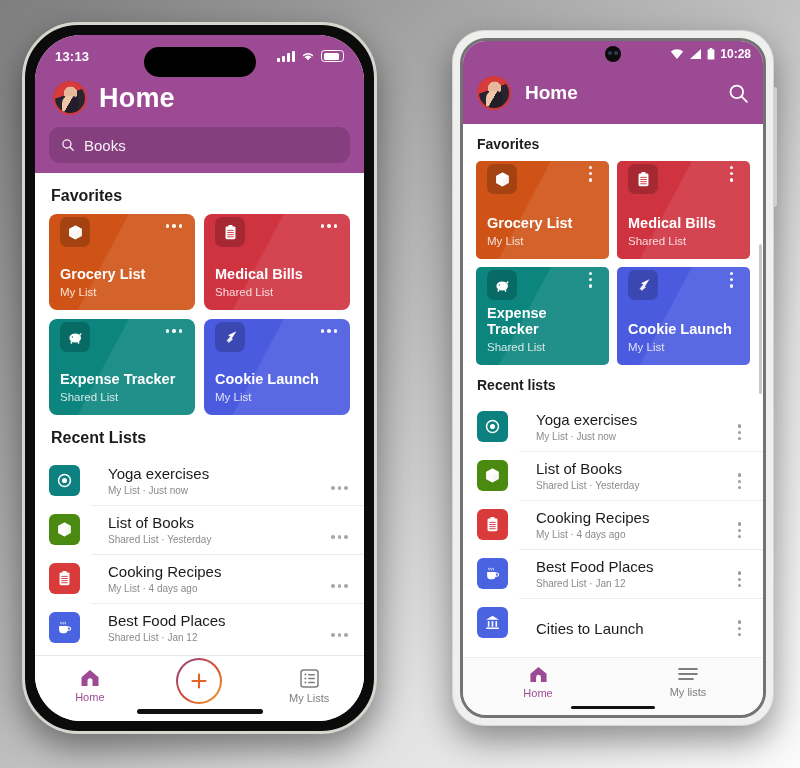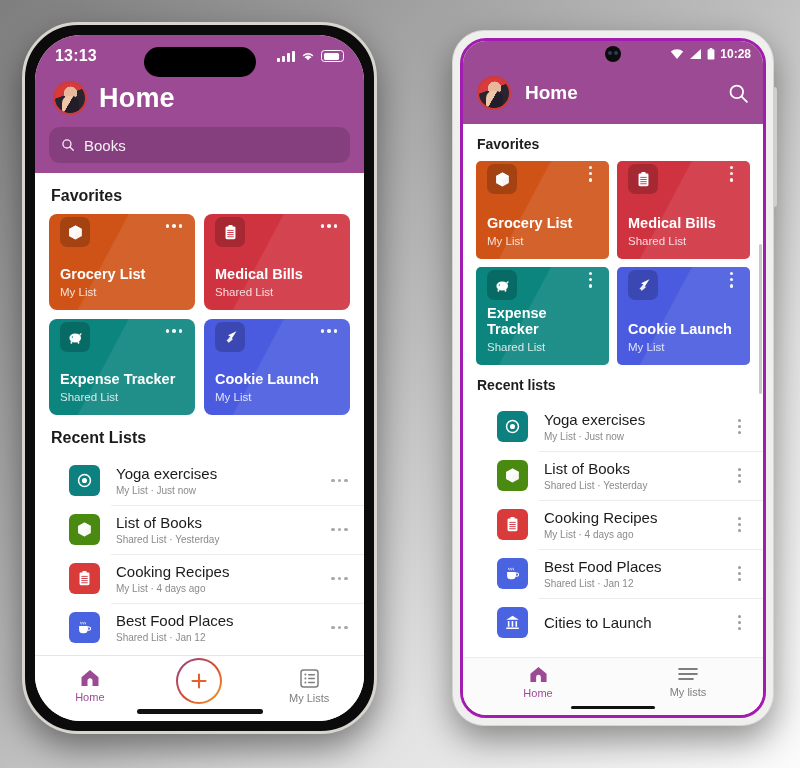--- a/index.html
+++ b/index.html
@@ -19,21 +19,21 @@
     box-shadow: 0 14px 34px rgba(0,0,0,.45);
     padding:10px;
   }
   .iphone-screen {
     position:relative; width:100%; height:100%; border-radius:46px;
     overflow:hidden; background:#fff; display:flex; flex-direction:column;
   }
   .ios-header { background:#9c4a93; padding:0 14px 10px; flex:none; }
   .ios-statusbar {
     height:42px; display:flex; align-items:center; justify-content:space-between;
-    color:#fff; font-size:16px; font-weight:600; padding:0 6px;
+    color:#fff; font-size:13px; font-weight:600; padding:0 6px;
   }
   .ios-time { letter-spacing:.2px; }
   .notch {
     position:absolute; left:50%; transform:translateX(-50%); top:12px;
     width:112px; height:30px; background:#000; border-radius:18px; z-index:6;
   }
   .ios-status-icons { display:flex; align-items:center; gap:6px; }
   .bars { display:flex; align-items:flex-end; gap:2px; height:11px; }
   .bars i { width:3px; background:#fff; border-radius:1px; display:block; }
   .bars i:nth-child(1){height:4px}.bars i:nth-child(2){height:6px}
@@ -78,21 +78,21 @@
   .tile { width:30px; height:30px; border-radius:7px; background:rgba(0,0,0,.2);
           display:flex; align-items:center; justify-content:center; }
   .dots-h { display:flex; gap:3px; align-items:center; padding:7px 2px; }
   .dots-h i { width:3.5px; height:3.5px; border-radius:50%; background:rgba(255,255,255,.95); display:block; }
   .dots-v { display:flex; flex-direction:column; gap:3px; align-items:center; padding:2px 6px; }
   .dots-v i { width:3.2px; height:3.2px; border-radius:50%; background:rgba(255,255,255,.95); display:block; }
   .card-name { color:#fff; font-size:14.5px; font-weight:700; position:relative; z-index:2; line-height:1.15; }
   .card-sub { color:rgba(255,255,255,.82); font-size:11.5px; margin-top:3px; position:relative; z-index:2; }
 
   .rlist { padding:0 0 0 0; }
-  .ritem { display:flex; align-items:center; gap:16px; padding:9px 14px; position:relative;margin-left:20px; }
+  .ritem { display:flex; align-items:flex-end; gap:28px; padding:9px 14px; position:relative; }
   .ritem + .ritem::before{
     content:""; position:absolute; left:56px; right:0; top:0; height:1px; background:#ececec;
   }
   .ricon { width:31px; height:31px; border-radius:6px; flex:none; display:flex; align-items:center; justify-content:center; }
   .rtext { flex:1; min-width:0; }
   .rname { font-size:15px; color:#1b1b1b; line-height:1.2; }
   .rsub { font-size:10px; color:#8a8a8a; margin-top:2px; }
   .rmore-h { display:flex; gap:3px; padding:6px 2px; }
   .rmore-h i { width:3.6px; height:3.6px; border-radius:50%; background:#a8a8a8; display:block; }
   .rmore-v { display:flex; flex-direction:column; gap:3px; padding:2px 8px; }
@@ -125,21 +125,21 @@
     box-shadow: 0 14px 34px rgba(0,0,0,.42);
     border:1px solid #d5d5d3;
   }
   .android::after{
     content:""; position:absolute; right:-4px; top:56px; width:4px; height:120px;
     background:#cfcfcd; border-radius:0 3px 3px 0;
   }
   .and-screen {
     position:relative; width:100%; height:100%; border-radius:26px; overflow:hidden;
     background:#fff; display:flex; flex-direction:column;
-    border:3px solid #a21caf;
+    border:3px solid #737373;
   }
   .and-header { background:#9c4a93; flex:none; }
   .and-statusbar {
     height:26px; display:flex; align-items:center; justify-content:flex-end;
     gap:5px; padding:0 12px; color:#fff; font-size:12px; font-weight:700; position:relative;
   }
   .punch {
     position:absolute; left:50%; transform:translateX(-50%); top:5px;
     width:16px; height:16px; border-radius:50%; background:#0c0c0c;
   }

